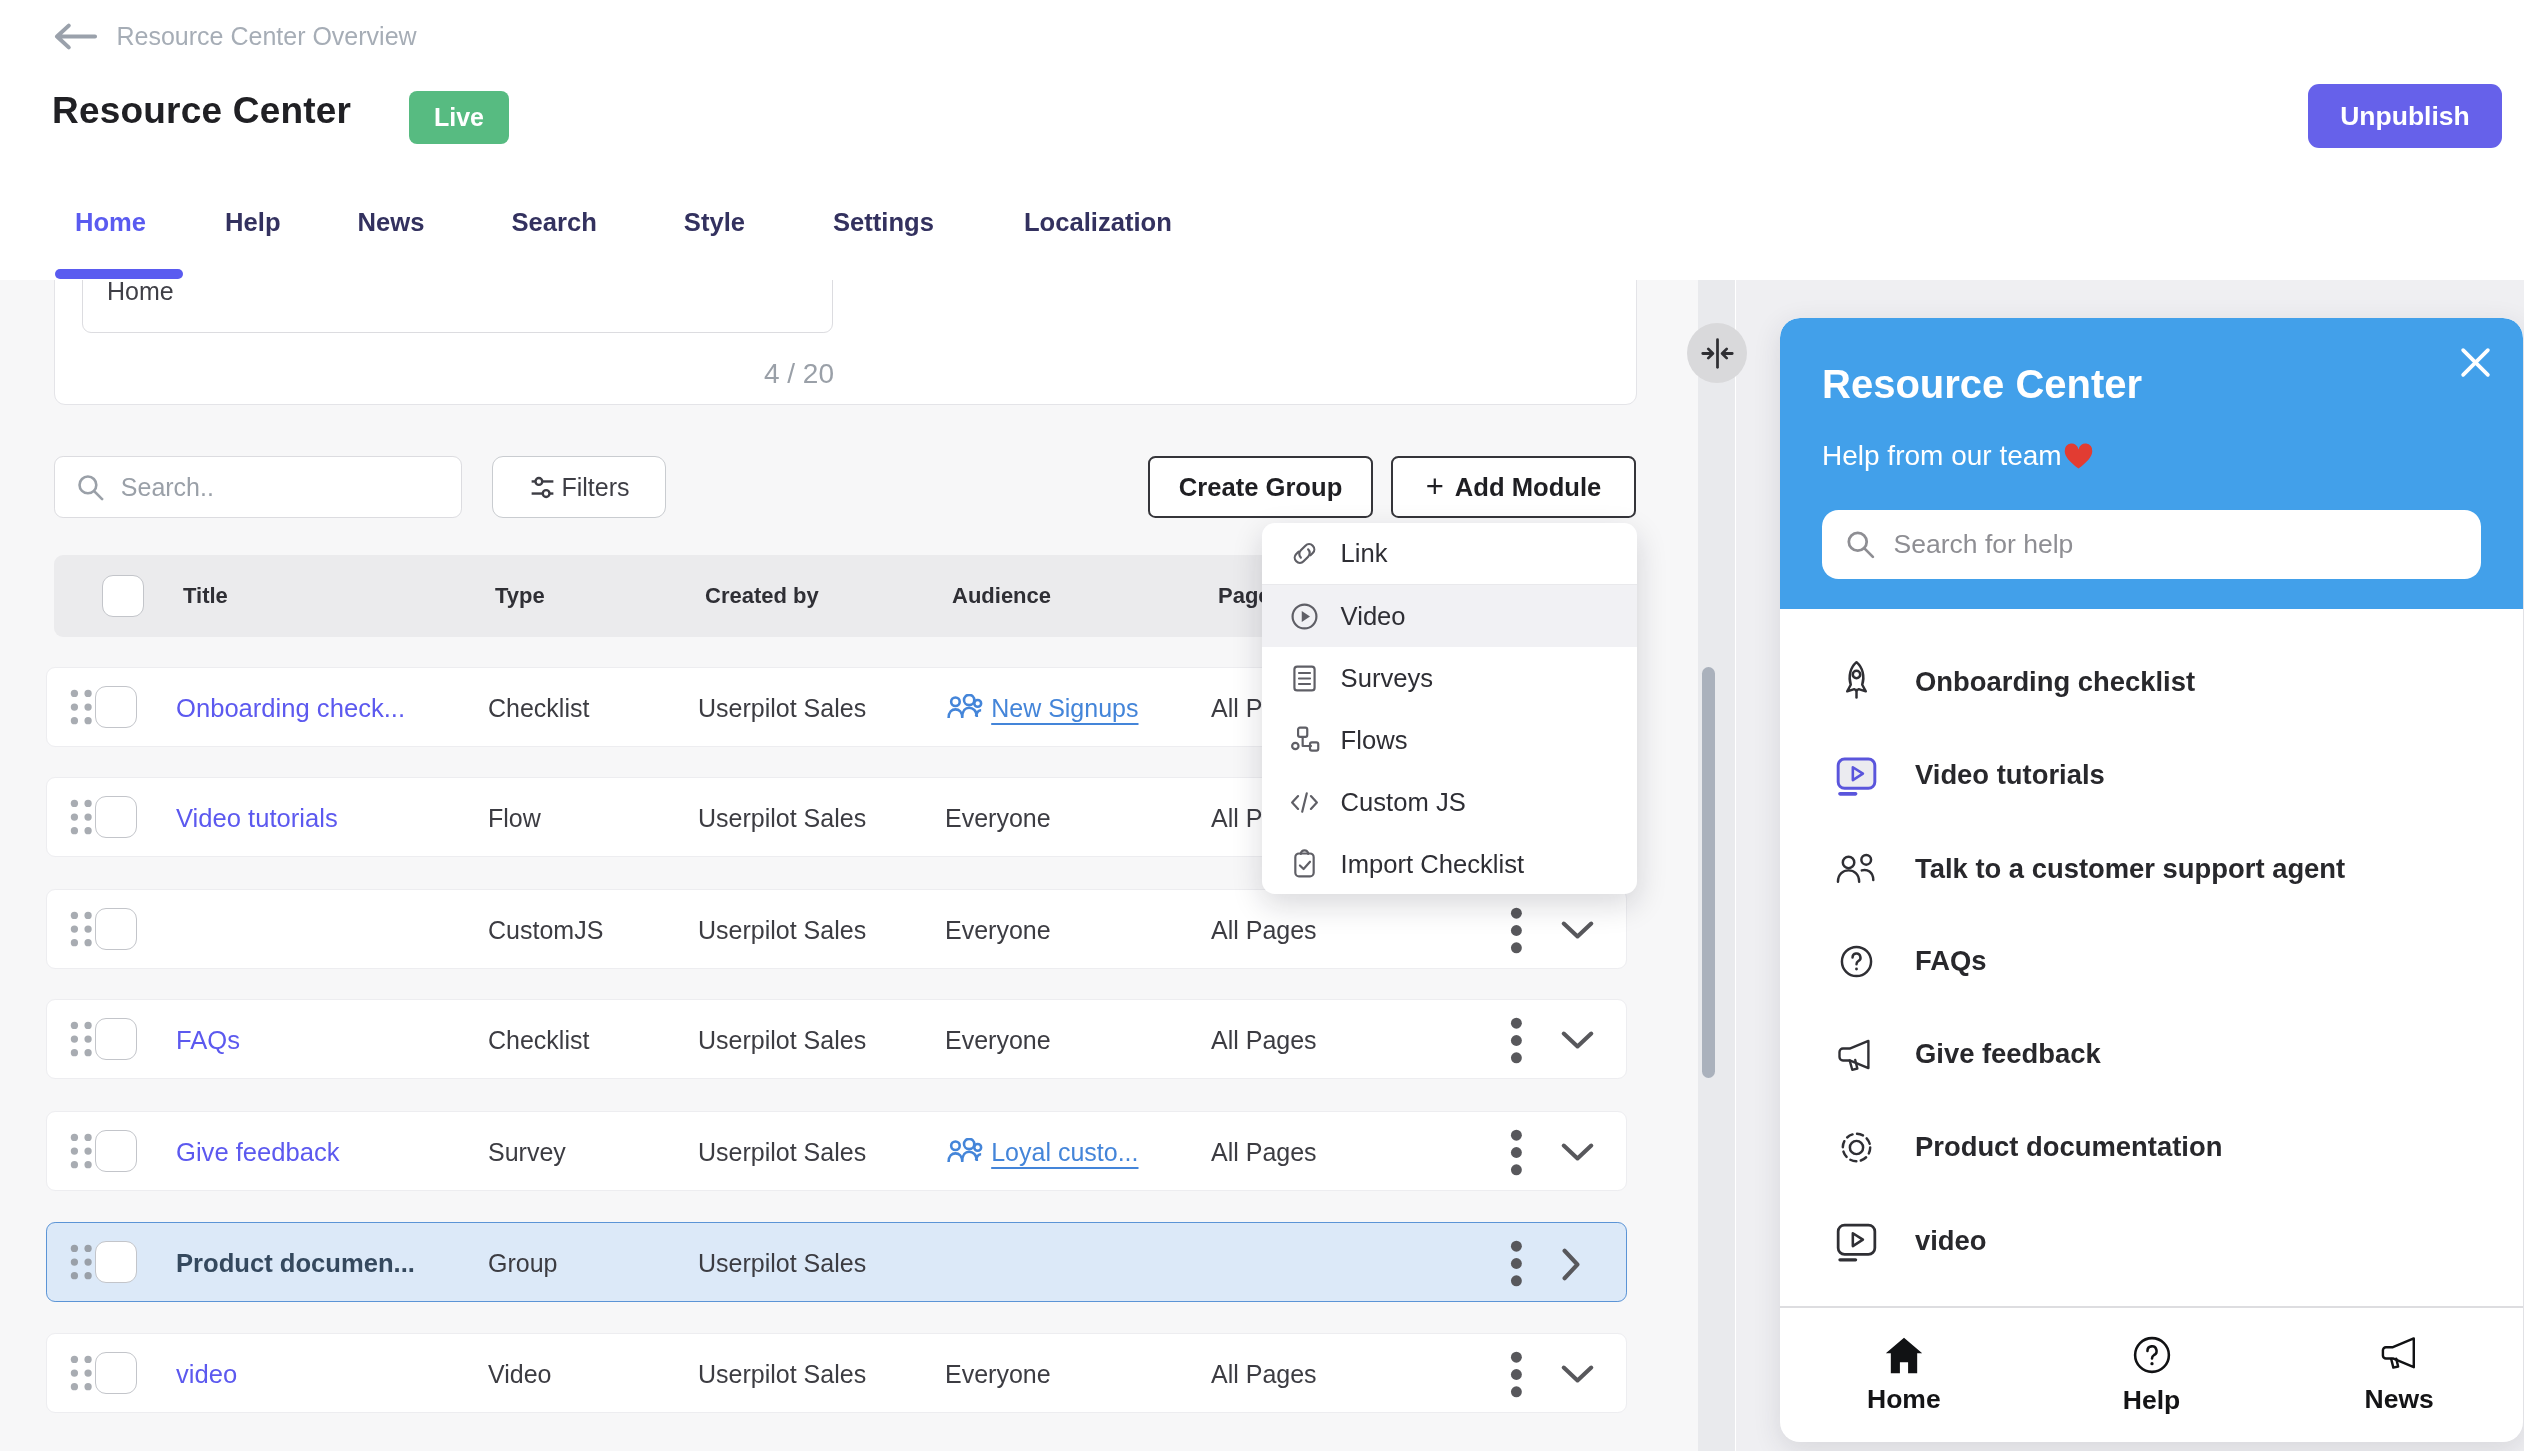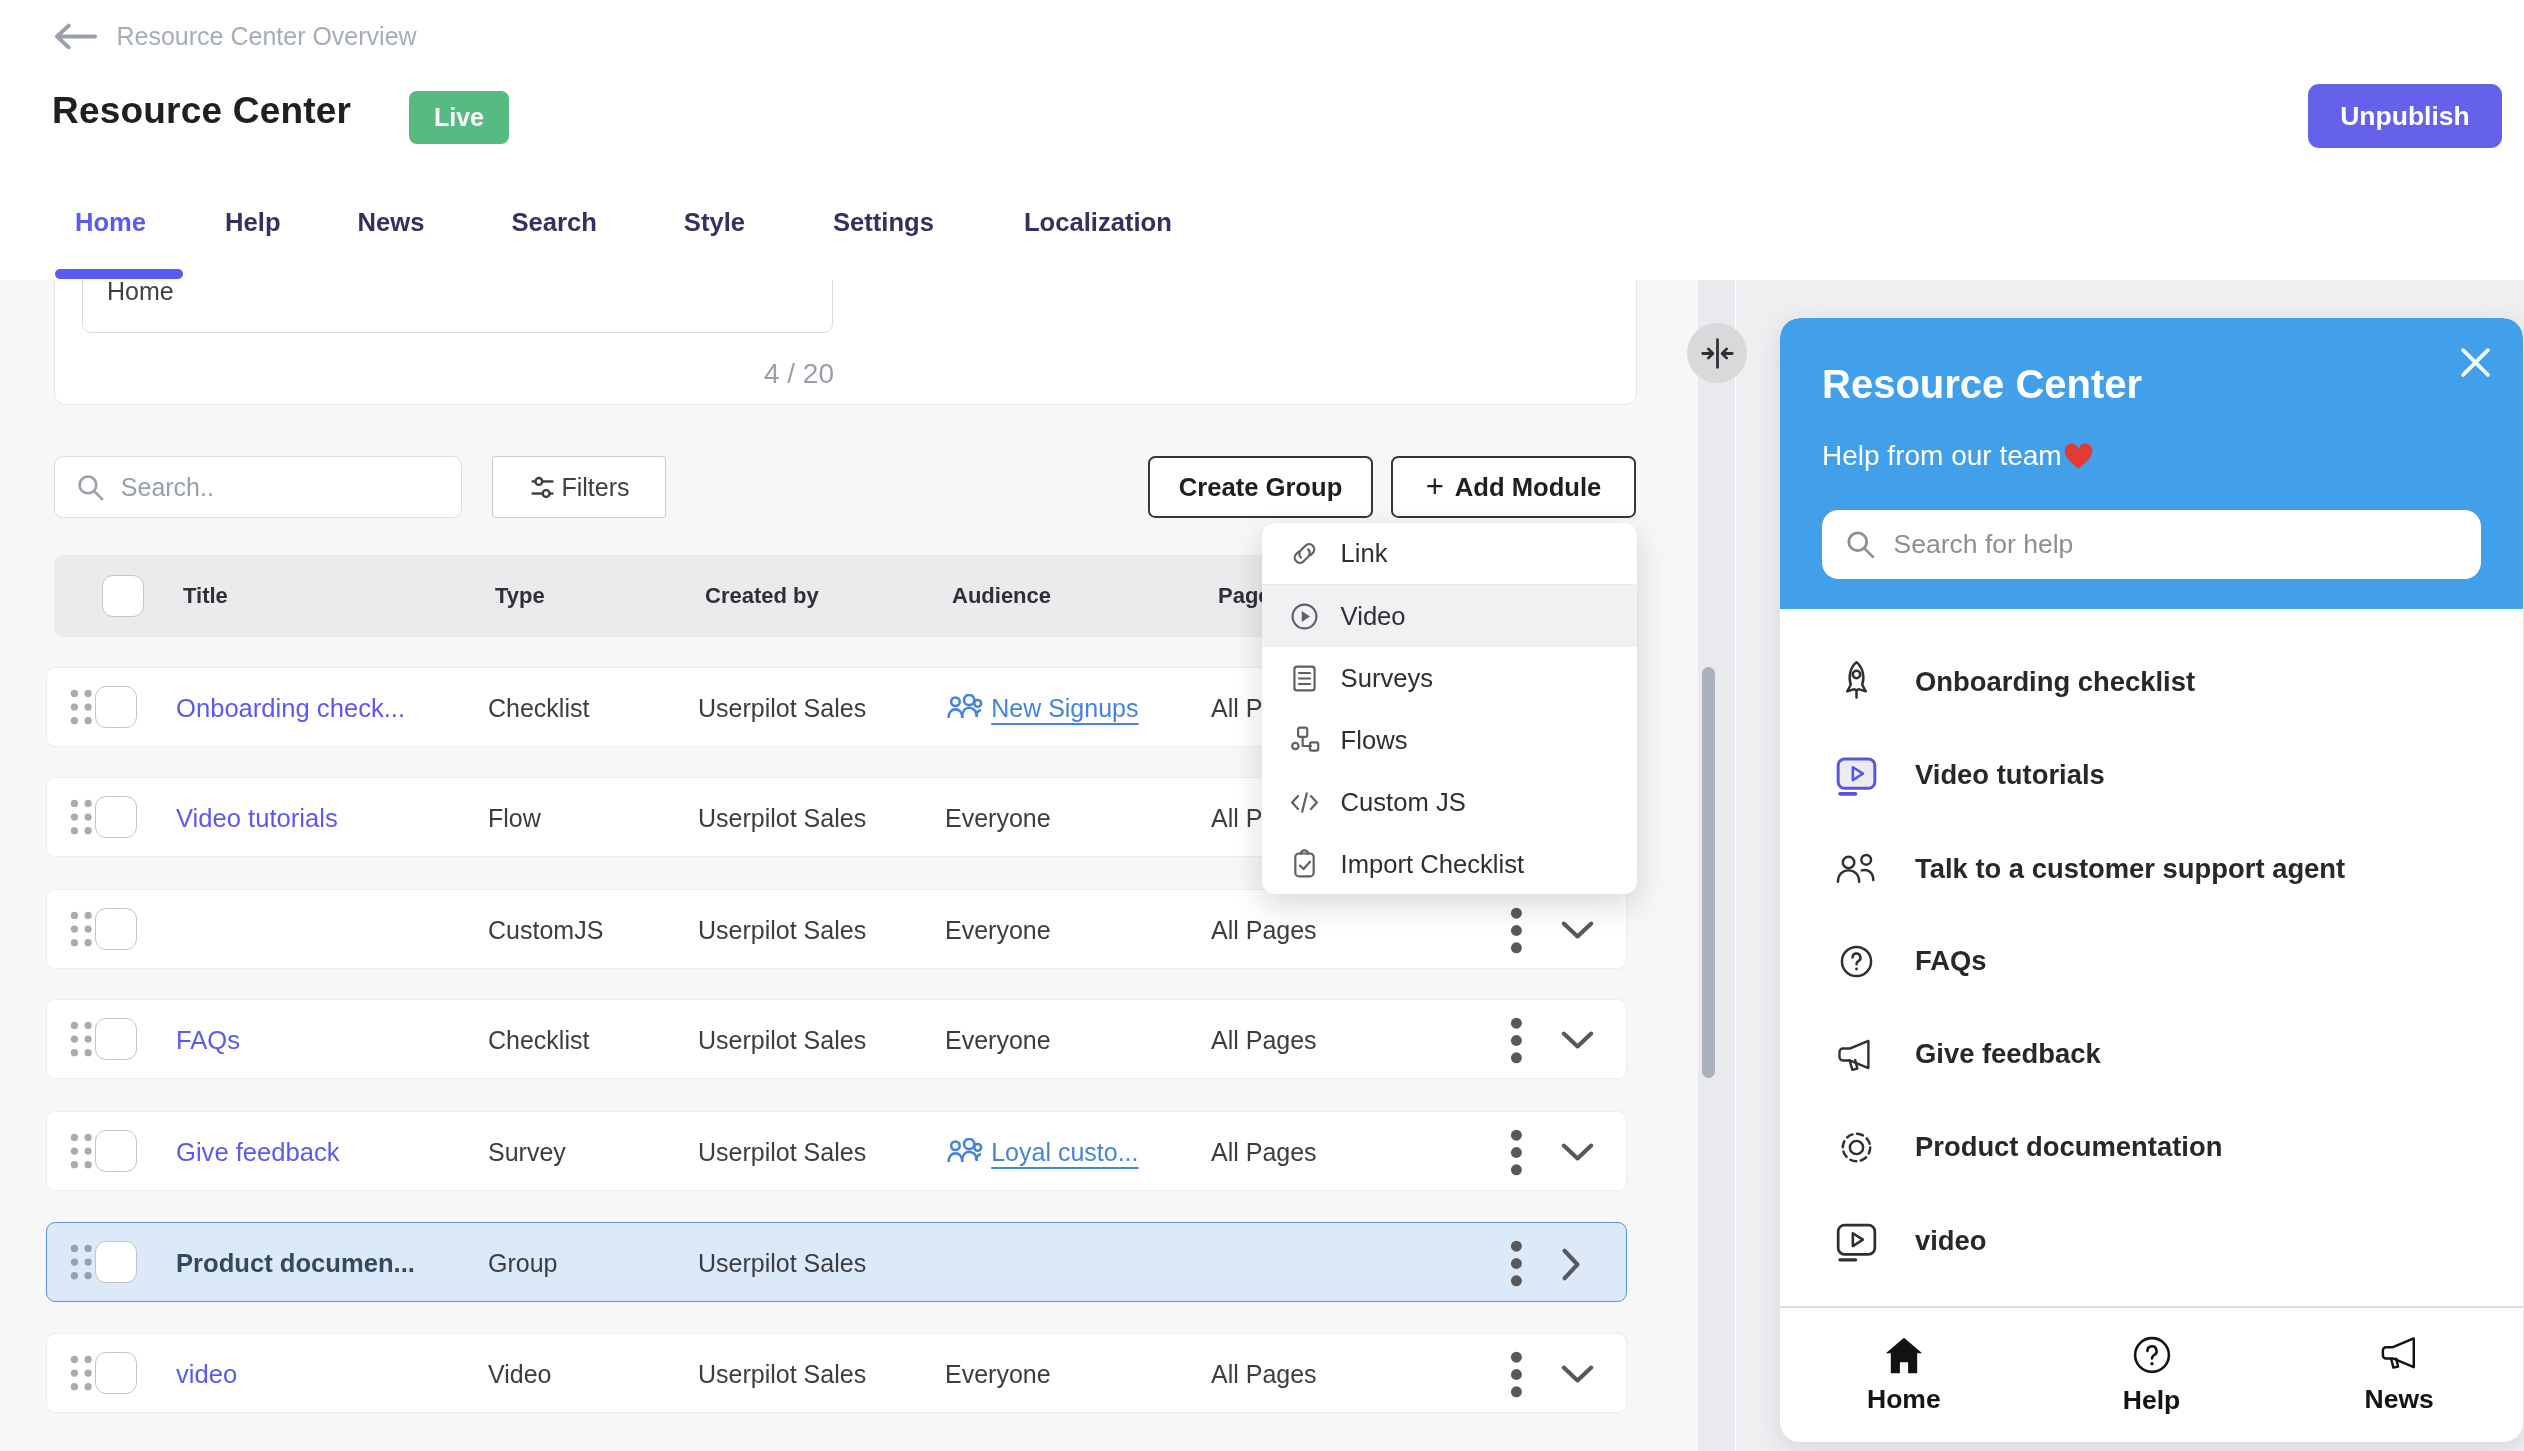--- a/index.html
+++ b/index.html
@@ -26,21 +26,21 @@
               background:#fff;font-size:25px;color:#3f3f46;padding:0 0 0 24px;outline:none;
               font-family:"Liberation Sans","DejaVu Sans",sans-serif;box-sizing:border-box;}
   .counter{left:631px;top:78px;width:203px;text-align:right;font-size:28px;color:#9aa0a8;}
 
   .searchbox{left:54px;top:176px;width:408px;height:62px;background:#fff;border:1.8px solid #dcdce0;
              border-radius:9.1px;box-sizing:border-box;display:flex;align-items:center;}
   .searchbox input{border:none;outline:none;flex:1;font-size:25px;color:#3f3f46;margin-left:12.8px;
                    font-family:"Liberation Sans","DejaVu Sans",sans-serif;background:transparent;}
   .searchbox input::placeholder{color:#9aa0a8;}
   .filters-btn{left:492px;top:176px;width:174px;height:62px;background:#fff;border:1.8px solid #c9ccd0;
-               border-radius:3px;box-sizing:border-box;display:flex;align-items:center;justify-content:center;
+               border-radius:11px;box-sizing:border-box;display:flex;align-items:center;justify-content:center;
                gap:4px;font-size:25px;font-weight:500;color:#3d3d44;cursor:pointer;}
   .dark-btn{top:176px;height:62px;background:#fff;border:2.3px solid #35353a;border-radius:7.3px;
             box-sizing:border-box;display:flex;align-items:center;justify-content:center;gap:11px;
             font-size:25.6px;font-weight:700;color:#1f1f23;cursor:pointer;}
 
   .thead{left:54px;top:275px;width:1581px;height:82px;background:#ebebed;border-radius:9.1px;}
   .th{position:absolute;top:0;height:82px;line-height:82px;font-size:22px;font-weight:600;color:#2f2f35;}
   .checkbox{width:42px;height:42px;background:#fff;border:1.8px solid #c3c5ca;border-radius:11px;box-sizing:border-box;}
 
   .row{position:absolute;left:46px;width:1581px;height:80px;background:#fff;border:0.9px solid #ededf0;

